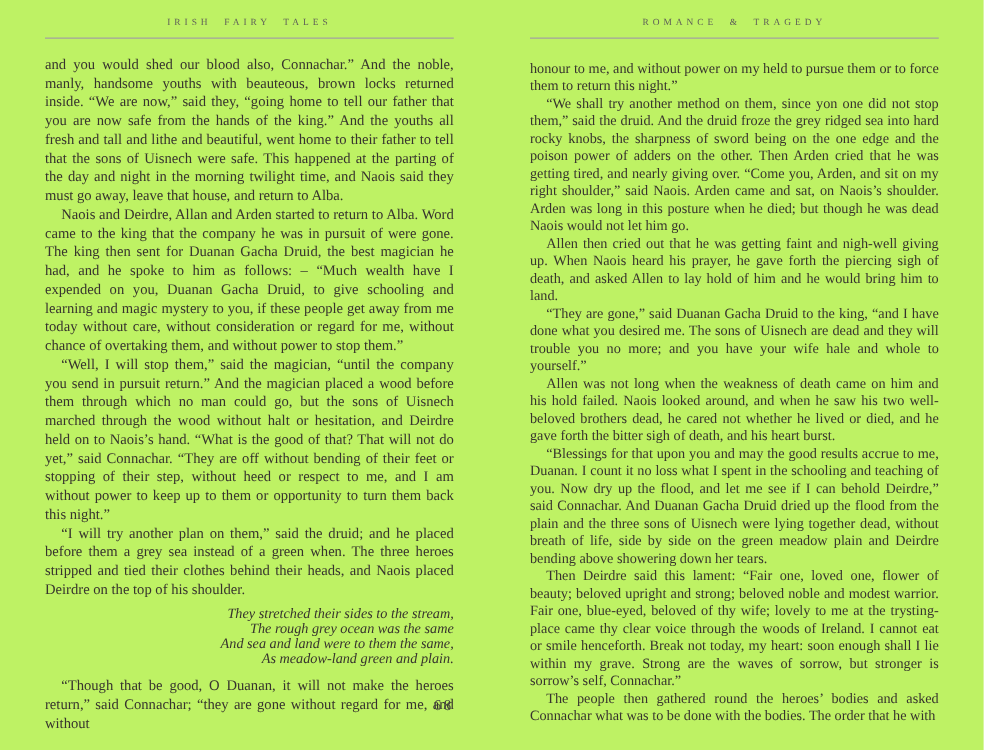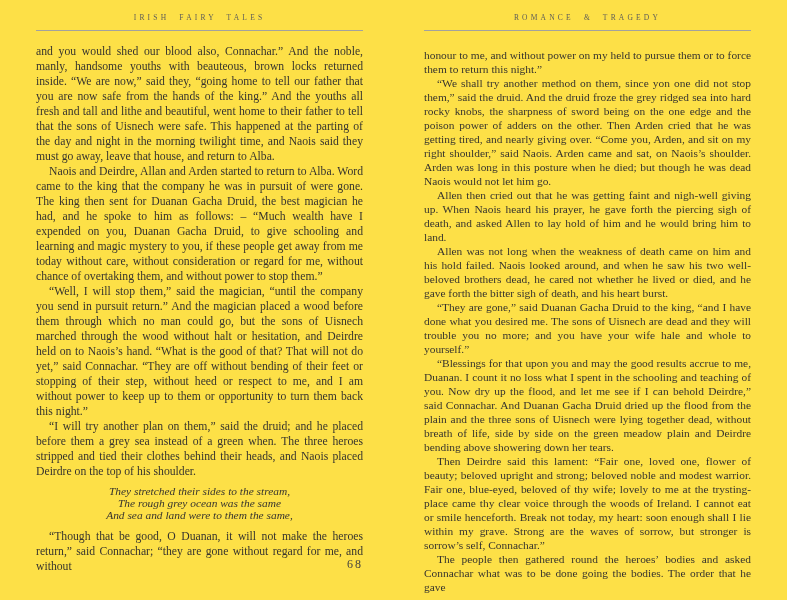--- a/index.html
+++ b/index.html
@@ -4,21 +4,21 @@
 <style>
   html, body {
     margin: 0;
     padding: 0;
     background: #fcfcfb;
   }
   .spread {
     position: relative;
     width: 787px;
     height: 600px;
-    background: #fde047;
+    background: #bef264;
     font-family: "Liberation Serif", serif;
     overflow: hidden;
   }
   .page {
     position: absolute;
     top: 0;
     height: 600px;
     width: 327px;
   }
   .page-left  { left: 36px; }
@@ -45,21 +45,21 @@
   .page-right .body-text { margin-top: 17px; font-size: 11.4px; line-height: 14px; }
 
   .para {
     margin: 0;
     text-indent: 13px;
   }
   .para.no-indent { text-indent: 0; }
 
   .poem {
     margin: 6px 0 8px 0;
-    text-align: center;
+    text-align: right;
     font-style: italic;
   }
   .poem-line {
     font-size: 11.4px;
     line-height: 12px;
   }
 
   .folio {
     position: absolute;
     top: 557px;
@@ -80,33 +80,34 @@
     <header class="running-head">IRISH FAIRY TALES</header>
     <div class="body-text">
       <p class="para no-indent">and you would shed our blood also, Connachar.” And the noble, manly, handsome youths with beauteous, brown locks returned inside. “We are now,” said they, “going home to tell our father that you are now safe from the hands of the king.” And the youths all fresh and tall and lithe and beautiful, went home to their father to tell that the sons of Uisnech were safe. This happened at the parting of the day and night in the morning twilight time, and Naois said they must go away, leave that house, and return to Alba.</p>
       <p class="para">Naois and Deirdre, Allan and Arden started to return to Alba. Word came to the king that the company he was in pursuit of were gone. The king then sent for Duanan Gacha Druid, the best magician he had, and he spoke to him as follows: – “Much wealth have I expended on you, Duanan Gacha Druid, to give schooling and learning and magic mystery to you, if these people get away from me today without care, without consideration or regard for me, without chance of overtaking them, and without power to stop them.”</p>
       <p class="para">“Well, I will stop them,” said the magician, “until the company you send in pursuit return.” And the magician placed a wood before them through which no man could go, but the sons of Uisnech marched through the wood without halt or hesitation, and Deirdre held on to Naois’s hand. “What is the good of that? That will not do yet,” said Connachar. “They are off without bending of their feet or stopping of their step, without heed or respect to me, and I am without power to keep up to them or opportunity to turn them back this night.”</p>
       <p class="para">“I will try another plan on them,” said the druid; and he placed before them a grey sea instead of a green when. The three heroes stripped and tied their clothes behind their heads, and Naois placed Deirdre on the top of his shoulder.</p>
       <div class="poem">
         <div class="poem-line">They stretched their sides to the stream,</div>
         <div class="poem-line">The rough grey ocean was the same</div>
         <div class="poem-line">And sea and land were to them the same,</div>
+        <div class="poem-line">As meadow-land green and plain.</div>
       </div>
       <p class="para">“Though that be good, O Duanan, it will not make the heroes return,” said Connachar; “they are gone without regard for me, and without</p>
     </div>
     <div class="folio">68</div>
   </section>
 
   <section class="page page-right">
     <header class="running-head">ROMANCE &amp; TRAGEDY</header>
     <div class="body-text">
       <p class="para no-indent">honour to me, and without power on my held to pursue them or to force them to return this night.”</p>
       <p class="para">“We shall try another method on them, since yon one did not stop them,” said the druid. And the druid froze the grey ridged sea into hard rocky knobs, the sharpness of sword being on the one edge and the poison power of adders on the other. Then Arden cried that he was getting tired, and nearly giving over. “Come you, Arden, and sit on my right shoulder,” said Naois. Arden came and sat, on Naois’s shoulder. Arden was long in this posture when he died; but though he was dead Naois would not let him go.</p>
       <p class="para">Allen then cried out that he was getting faint and nigh-well giving up. When Naois heard his prayer, he gave forth the piercing sigh of death, and asked Allen to lay hold of him and he would bring him to land.</p>
+      <p class="para">“They are gone,” said Duanan Gacha Druid to the king, “and I have done what you desired me. The sons of Uisnech are dead and they will trouble you no more; and you have your wife hale and whole to yourself.”</p>
       <p class="para">Allen was not long when the weakness of death came on him and his hold failed. Naois looked around, and when he saw his two well-beloved brothers dead, he cared not whether he lived or died, and he gave forth the bitter sigh of death, and his heart burst.</p>
-      <p class="para">“They are gone,” said Duanan Gacha Druid to the king, “and I have done what you desired me. The sons of Uisnech are dead and they will trouble you no more; and you have your wife hale and whole to yourself.”</p>
       <p class="para">“Blessings for that upon you and may the good results accrue to me, Duanan. I count it no loss what I spent in the schooling and teaching of you. Now dry up the flood, and let me see if I can behold Deirdre,” said Connachar. And Duanan Gacha Druid dried up the flood from the plain and the three sons of Uisnech were lying together dead, without breath of life, side by side on the green meadow plain and Deirdre bending above showering down her tears.</p>
       <p class="para">Then Deirdre said this lament: “Fair one, loved one, flower of beauty; beloved upright and strong; beloved noble and modest warrior. Fair one, blue-eyed, beloved of thy wife; lovely to me at the trysting-place came thy clear voice through the woods of Ireland. I cannot eat or smile henceforth. Break not today, my heart: soon enough shall I lie within my grave. Strong are the waves of sorrow, but stronger is sorrow’s self, Connachar.”</p>
-      <p class="para">The people then gathered round the heroes’ bodies and asked Connachar what was to be done going the bodies. The order that he gave</p>
+      <p class="para">The people then gathered round the heroes’ bodies and asked Connachar what was to be done with the bodies. The order that he with</p>
     </div>
   </section>
 
 </div>
 
 </body></html>

